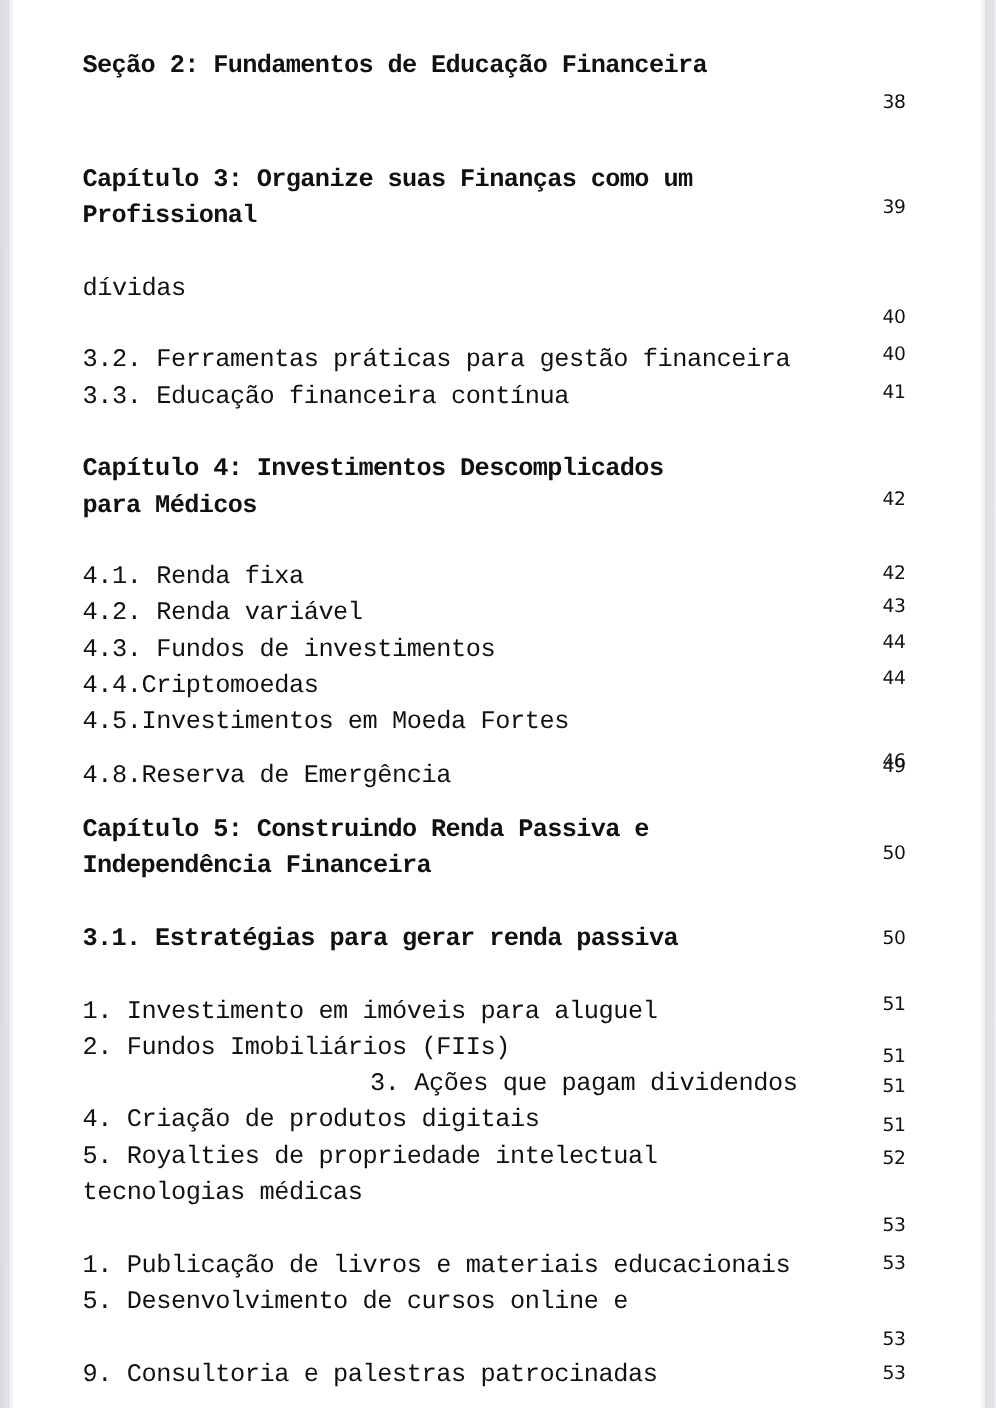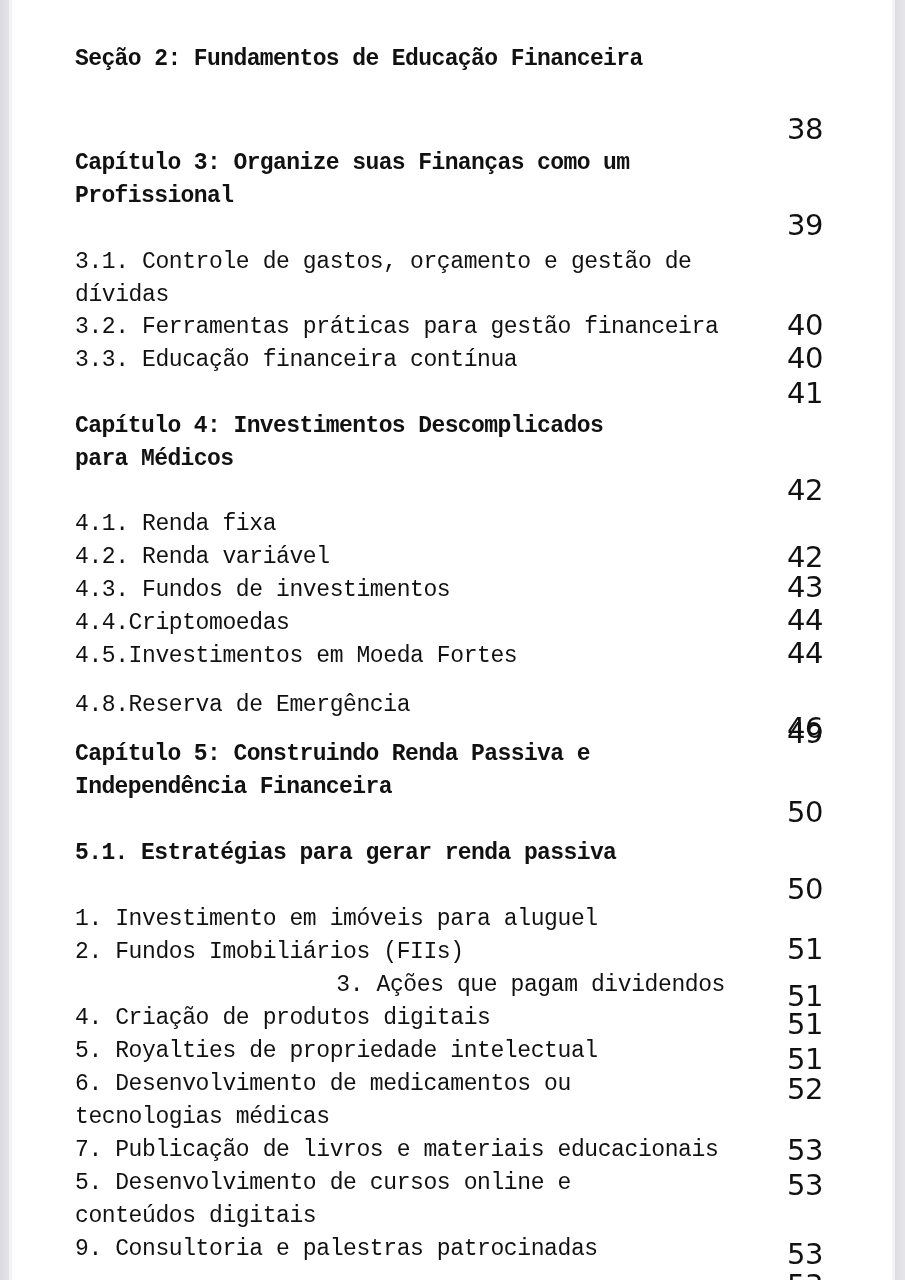--- a/index.html
+++ b/index.html
@@ -23,23 +23,22 @@
     .entry { position: absolute; left: 0; width: 750px; }
     .title {
       position: absolute; left: 0; width: 650px;
       font-size: 23px; line-height: 33px; white-space: nowrap;
       letter-spacing: -0.4px;
       font-family: Liberation Mono, monospace;
     }
     .title.bold { font-weight: bold; letter-spacing: -0.6px; }
     .page {
       position: absolute; right: 2px;
-      font-size: 29px; line-height: 33px; letter-spacing: -0.5px;
+      font-size: 17px; line-height: 33px; letter-spacing: -0.5px;
       text-align: left;
-      margin-top: 36px;
     }
   </style>
 </head>
 <body>
 
 <div class="edge-left"></div>
 <div class="edge-right"></div>
 
 <div class="toc" id="toc">
     <div class="entry">
@@ -50,21 +49,20 @@
     </div>
     <div class="entry">
       <div class="title bold" style="top: 147px;">
         <div>Capítulo 3: Organize suas Finanças como um</div>
         <div>Profissional</div>
       </div>
       <div class="page" style="top: 173px;">39</div>
     </div>
     <div class="entry">
       <div class="title" style="top: 246px;">
-        <div>3.1. Controle de gastos, orçamento e gestão de</div>
         <div>dívidas</div>
       </div>
       <div class="page" style="top: 273px;">40</div>
     </div>
     <div class="entry">
       <div class="title" style="top: 311px;">
         <div>3.2. Ferramentas práticas para gestão financeira</div>
       </div>
       <div class="page" style="top: 306px;">40</div>
     </div>
@@ -119,21 +117,21 @@
     </div>
     <div class="entry">
       <div class="title bold" style="top: 738px;">
         <div>Capítulo 5: Construindo Renda Passiva e</div>
         <div>Independência Financeira</div>
       </div>
       <div class="page" style="top: 760px;">50</div>
     </div>
     <div class="entry">
       <div class="title bold" style="top: 837px;">
-        <div>5.1. Estratégias para gerar renda passiva</div>
+        <div>3.1. Estratégias para gerar renda passiva</div>
       </div>
       <div class="page" style="top: 837px;">50</div>
     </div>
     <div class="entry">
       <div class="title" style="top: 903px;">
         <div>1. Investimento em imóveis para aluguel</div>
       </div>
       <div class="page" style="top: 897px;">51</div>
     </div>
     <div class="entry">
@@ -155,35 +153,33 @@
       <div class="page" style="top: 1007px;">51</div>
     </div>
     <div class="entry">
       <div class="title" style="top: 1035px;">
         <div>5. Royalties de propriedade intelectual</div>
       </div>
       <div class="page" style="top: 1037px;">52</div>
     </div>
     <div class="entry">
       <div class="title" style="top: 1068px;">
-        <div>6. Desenvolvimento de medicamentos ou</div>
         <div>tecnologias médicas</div>
       </div>
       <div class="page" style="top: 1098px;">53</div>
     </div>
     <div class="entry">
       <div class="title" style="top: 1134px;">
-        <div>7. Publicação de livros e materiais educacionais</div>
+        <div>1. Publicação de livros e materiais educacionais</div>
       </div>
       <div class="page" style="top: 1133px;">53</div>
     </div>
     <div class="entry">
       <div class="title" style="top: 1167px;">
         <div>5. Desenvolvimento de cursos online e</div>
-        <div>conteúdos digitais</div>
       </div>
       <div class="page" style="top: 1202px;">53</div>
     </div>
     <div class="entry">
       <div class="title" style="top: 1233px;">
         <div>9. Consultoria e palestras patrocinadas</div>
       </div>
       <div class="page" style="top: 1233px;">53</div>
     </div>
   </div>

